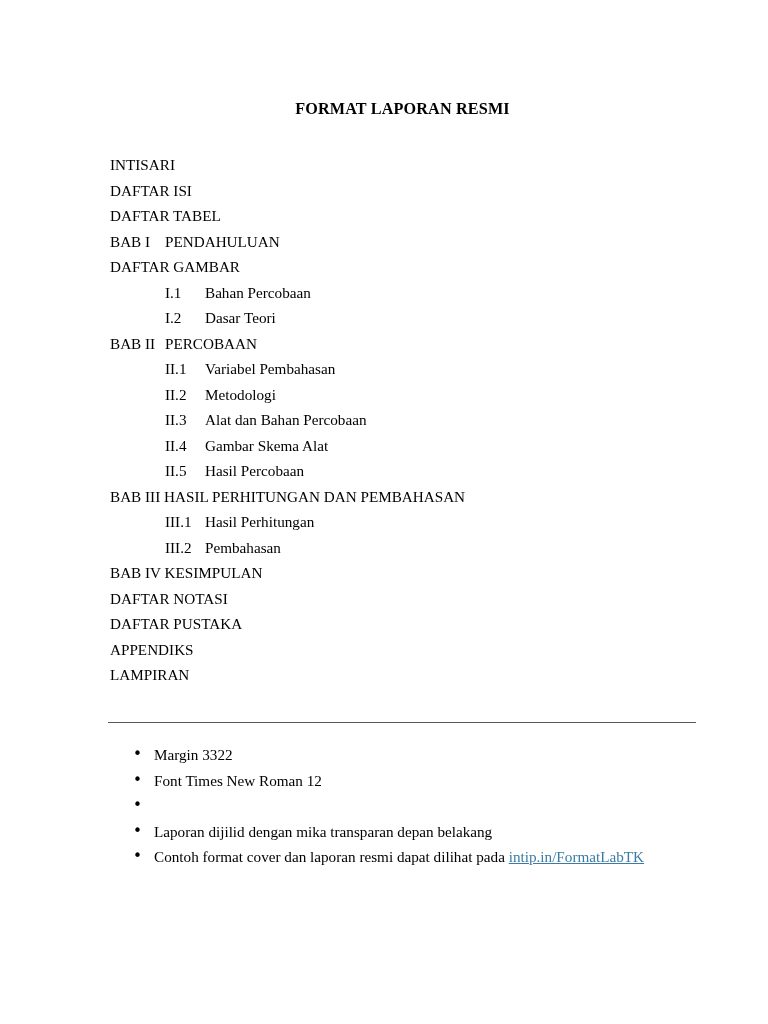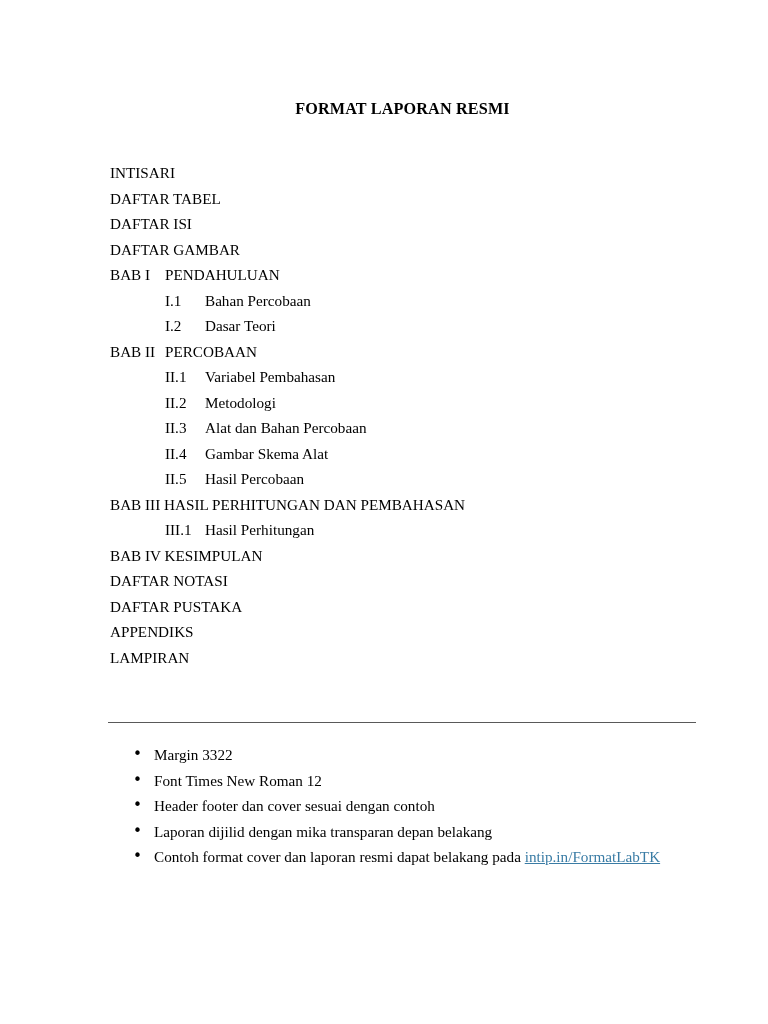--- a/index.html
+++ b/index.html
@@ -37,21 +37,21 @@
     font-size: 16.2px;
     font-weight: bold;
     letter-spacing: 0.15px;
     line-height: 1;
   }
 
   
   .toc {
     position: absolute;
     left: 110px;
-    top: 160px;
+    top: 152px;
     width: 600px;
   }
   .toc-row {
     height: 25.5px;
     line-height: 25.5px;
     font-size: 15.2px;
     white-space: nowrap;
   }
   .toc-row.level-0 {
     padding-left: 0;
@@ -132,44 +132,45 @@
 </style>
 </head>
 <body>
 
 <div class="page">
 
   <div class="doc-title">FORMAT LAPORAN RESMI</div>
 
   <div class="toc">
       <div class="toc-row level-0"><span class="plain-text">INTISARI</span></div>
+      <div class="toc-row level-0"><span class="plain-text">DAFTAR ISI</span></div>
       <div class="toc-row level-0"><span class="plain-text">DAFTAR TABEL</span></div>
-      <div class="toc-row level-0"><span class="plain-text">DAFTAR ISI</span></div>
+      <div class="toc-row level-0"><span class="chap-label">BAB I</span><span class="chap-title">PENDAHULUAN</span></div>
       <div class="toc-row level-0"><span class="plain-text">DAFTAR GAMBAR</span></div>
-      <div class="toc-row level-0"><span class="chap-label">BAB I</span><span class="chap-title">PENDAHULUAN</span></div>
       <div class="toc-row level-1"><span class="num-label">I.1</span><span class="num-title">Bahan Percobaan</span></div>
       <div class="toc-row level-1"><span class="num-label">I.2</span><span class="num-title">Dasar Teori</span></div>
       <div class="toc-row level-0"><span class="chap-label">BAB II</span><span class="chap-title">PERCOBAAN</span></div>
       <div class="toc-row level-1"><span class="num-label">II.1</span><span class="num-title">Variabel Pembahasan</span></div>
       <div class="toc-row level-1"><span class="num-label">II.2</span><span class="num-title">Metodologi</span></div>
       <div class="toc-row level-1"><span class="num-label">II.3</span><span class="num-title">Alat dan Bahan Percobaan</span></div>
       <div class="toc-row level-1"><span class="num-label">II.4</span><span class="num-title">Gambar Skema Alat</span></div>
       <div class="toc-row level-1"><span class="num-label">II.5</span><span class="num-title">Hasil Percobaan</span></div>
       <div class="toc-row level-0"><span class="plain-text">BAB III HASIL PERHITUNGAN DAN PEMBAHASAN</span></div>
       <div class="toc-row level-1"><span class="num-label">III.1</span><span class="num-title">Hasil Perhitungan</span></div>
+      <div class="toc-row level-1"><span class="num-label">III.2</span><span class="num-title">Pembahasan</span></div>
       <div class="toc-row level-0"><span class="plain-text">BAB IV KESIMPULAN</span></div>
       <div class="toc-row level-0"><span class="plain-text">DAFTAR NOTASI</span></div>
       <div class="toc-row level-0"><span class="plain-text">DAFTAR PUSTAKA</span></div>
       <div class="toc-row level-0"><span class="plain-text">APPENDIKS</span></div>
       <div class="toc-row level-0"><span class="plain-text">LAMPIRAN</span></div>
     </div>
 
   <hr class="divider">
 
   <div class="notes">
       <div class="note-row"><span class="note-bullet">•</span><span class="note-text">Margin 3322</span></div>
       <div class="note-row"><span class="note-bullet">•</span><span class="note-text">Font Times New Roman 12</span></div>
-      <div class="note-row"><span class="note-bullet">•</span><span class="note-text">Header footer dan cover sesuai dengan contoh</span></div>
+      <div class="note-row"><span class="note-bullet">•</span></div>
       <div class="note-row"><span class="note-bullet">•</span><span class="note-text">Laporan dijilid dengan mika transparan depan belakang</span></div>
-      <div class="note-row"><span class="note-bullet">•</span><span class="note-text">Contoh format cover dan laporan resmi dapat belakang pada </span><a class="note-link" href="#">intip.in/FormatLabTK</a></div>
+      <div class="note-row"><span class="note-bullet">•</span><span class="note-text">Contoh format cover dan laporan resmi dapat dilihat pada </span><a class="note-link" href="#">intip.in/FormatLabTK</a></div>
     </div>
 
 </div>
 
 </body></html>

